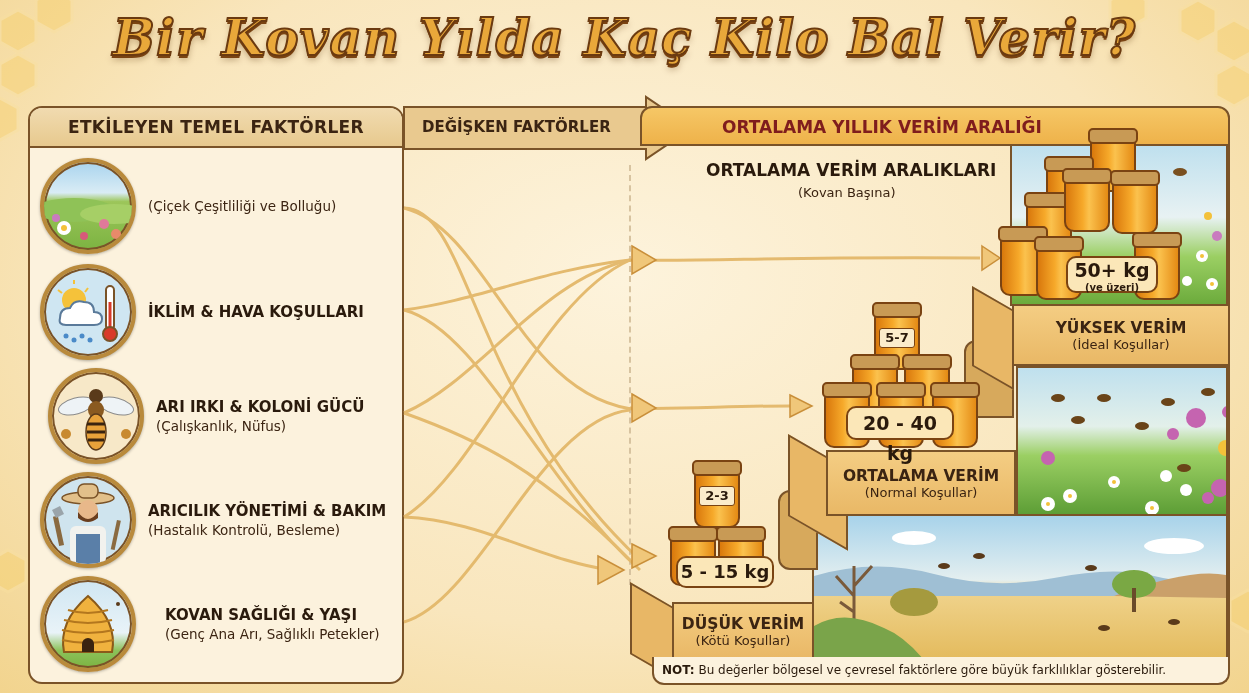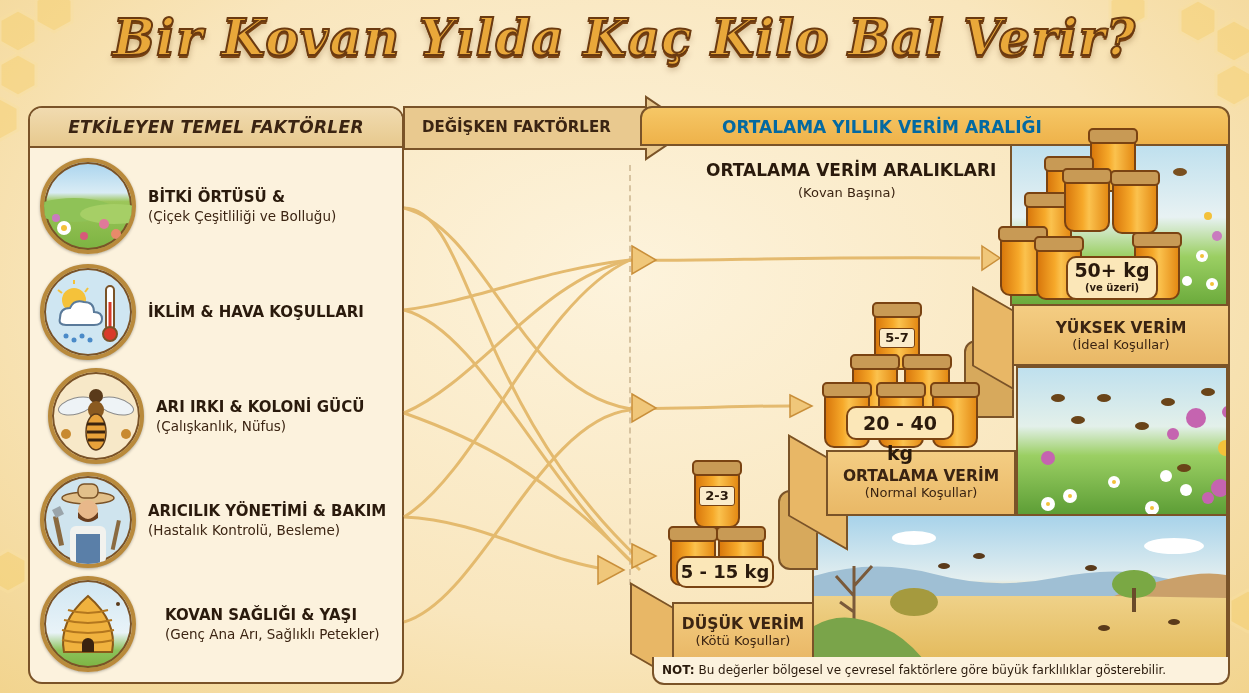--- a/index.html
+++ b/index.html
@@ -21,21 +21,21 @@
   }
   
   .left-panel {
     position: absolute; left: 28px; top: 106px; width: 376px; height: 578px;
     background: #fcf2dd; border: 2px solid #7a5328; border-radius: 14px; overflow: hidden;
   }
   .left-head {
     height: 40px; background: linear-gradient(#f1dbb0, #e7c98e);
     border-bottom: 2px solid #7a5328;
     display: flex; align-items: center; justify-content: center;
-    font-weight: bold; font-size: 17px; color: #3b2412; letter-spacing: 0.3px; font-style: italic;
+    font-weight: bold; font-size: 17px; color: #3b2412; letter-spacing: 0.3px;
   }
   .factor { position: absolute; left: 10px; display: flex; align-items: center; }
   .factor .circle {
     width: 96px; height: 96px; border-radius: 50%;
     border: 4px solid #b98a3c; box-shadow: 0 0 0 2px #7a5328 inset, 0 1px 3px rgba(0,0,0,0.3);
     overflow: hidden; flex: none; position: relative;
   }
   .factor .txt { margin-left: 12px; }
   .factor .t1 { font-weight: bold; font-size: 15px; line-height: 19px; color: #2a1a0c; }
   .factor .t2 { font-size: 13.5px; line-height: 18px; color: #3b2412; }
@@ -49,21 +49,21 @@
     position: absolute; left: 629px; top: 165px; height: 420px; border-left: 2px dashed #d7c3a0;
   }
 
   
   .right-panel {
     position: absolute; left: 640px; top: 106px; width: 590px; height: 40px;
     background: linear-gradient(#f6c766, #eeb24a); border: 2px solid #7a5328; border-bottom-width: 2px;
     border-radius: 12px 12px 0 0;
   }
   .right-head-text {
-    position: absolute; left: 722px; top: 117px; font-weight: bold; font-size: 17px; color: #0369a1; text-align: center;
+    position: absolute; left: 722px; top: 117px; font-weight: bold; font-size: 17px; color: #7f1d1d; text-align: center;
   }
   .right-frame {
     position: absolute; left: 1228px; top: 144px; width: 2px; height: 514px; background: #7a5328;
   }
   .sub-title {
     position: absolute; left: 706px; top: 160px; font-weight: bold; font-size: 17px; color: #2a1a0c;
   }
   .sub-caption { position: absolute; left: 798px; top: 185px; font-size: 13px; color: #3b2412; }
 
   
@@ -135,21 +135,20 @@
       <ellipse cx="70" cy="52" rx="34" ry="10" fill="#a6cf66"></ellipse>
       <circle cx="20" cy="66" r="7" fill="#fff"></circle>
         <circle cx="20" cy="66" r="3" fill="#f3c13a"></circle>
       <circle cx="60" cy="62" r="5" fill="#e07a9a"></circle>
         <circle cx="72" cy="72" r="5" fill="#e88a6a"></circle>
       <circle cx="40" cy="74" r="4" fill="#d65a7a"></circle>
         <circle cx="12" cy="56" r="4" fill="#c97bbf"></circle>
     </svg>
   </div>
   <div class="txt">
-    <div class="t1">BİTKİ ÖRTÜSÜ &amp;</div>
     <div class="t2">(Çiçek Çeşitliliği ve Bolluğu)</div>
   </div>
 </div>
 
 <div class="factor" style="left:40px; top:264px;">
   <div class="circle" style="background:#cfe6f2;">
     <svg width="88" height="88" viewBox="0 0 88 88">
       <circle cx="30" cy="32" r="12" fill="#f5c23a"></circle>
       <g stroke="#f5c23a" stroke-width="2">
           <line x1="30" y1="12" x2="30" y2="16"></line>
@@ -358,21 +357,21 @@
 </div>
 
 <div class="jar" style="left:1090px; top:136px;"></div>
 <div class="jar" style="left:1046px; top:164px;"></div>
 <div class="jar" style="left:1112px; top:178px;"></div>
 <div class="jar" style="left:1026px; top:200px;"></div>
 <div class="jar" style="left:1064px; top:176px;"></div>
 <div class="jar" style="left:1000px; top:234px; height:62px;"></div>
 <div class="jar" style="left:1036px; top:244px; height:56px;"></div>
 <div class="jar" style="left:1134px; top:240px; height:60px;"></div>
-<div class="kg-badge" style="left:1066px; top:256px; width:92px; height:44px;">
+<div class="kg-badge" style="left:1066px; top:256px; width:92px; height:37px;">
   <div style="font-size:19px; line-height:24px;">50+ kg</div>
   <div style="font-size:10px; line-height:12px;">(ve üzeri)</div>
 </div>
 
 <div class="step-side" style="left:778px; top:490px; width:40px; height:80px; border-radius:12px 0 0 12px;"></div>
 <div class="step-top" style="left:788px; top:434px; width:60px; height:82px; transform:skewY(30deg); transform-origin:left top; background:#e8b766;"></div>
 <div class="step-front" style="left:826px; top:450px; width:190px; height:66px;">
   <div class="lbl">ORTALAMA VERİM</div>
   <div class="cap">(Normal Koşullar)</div>
 </div>

